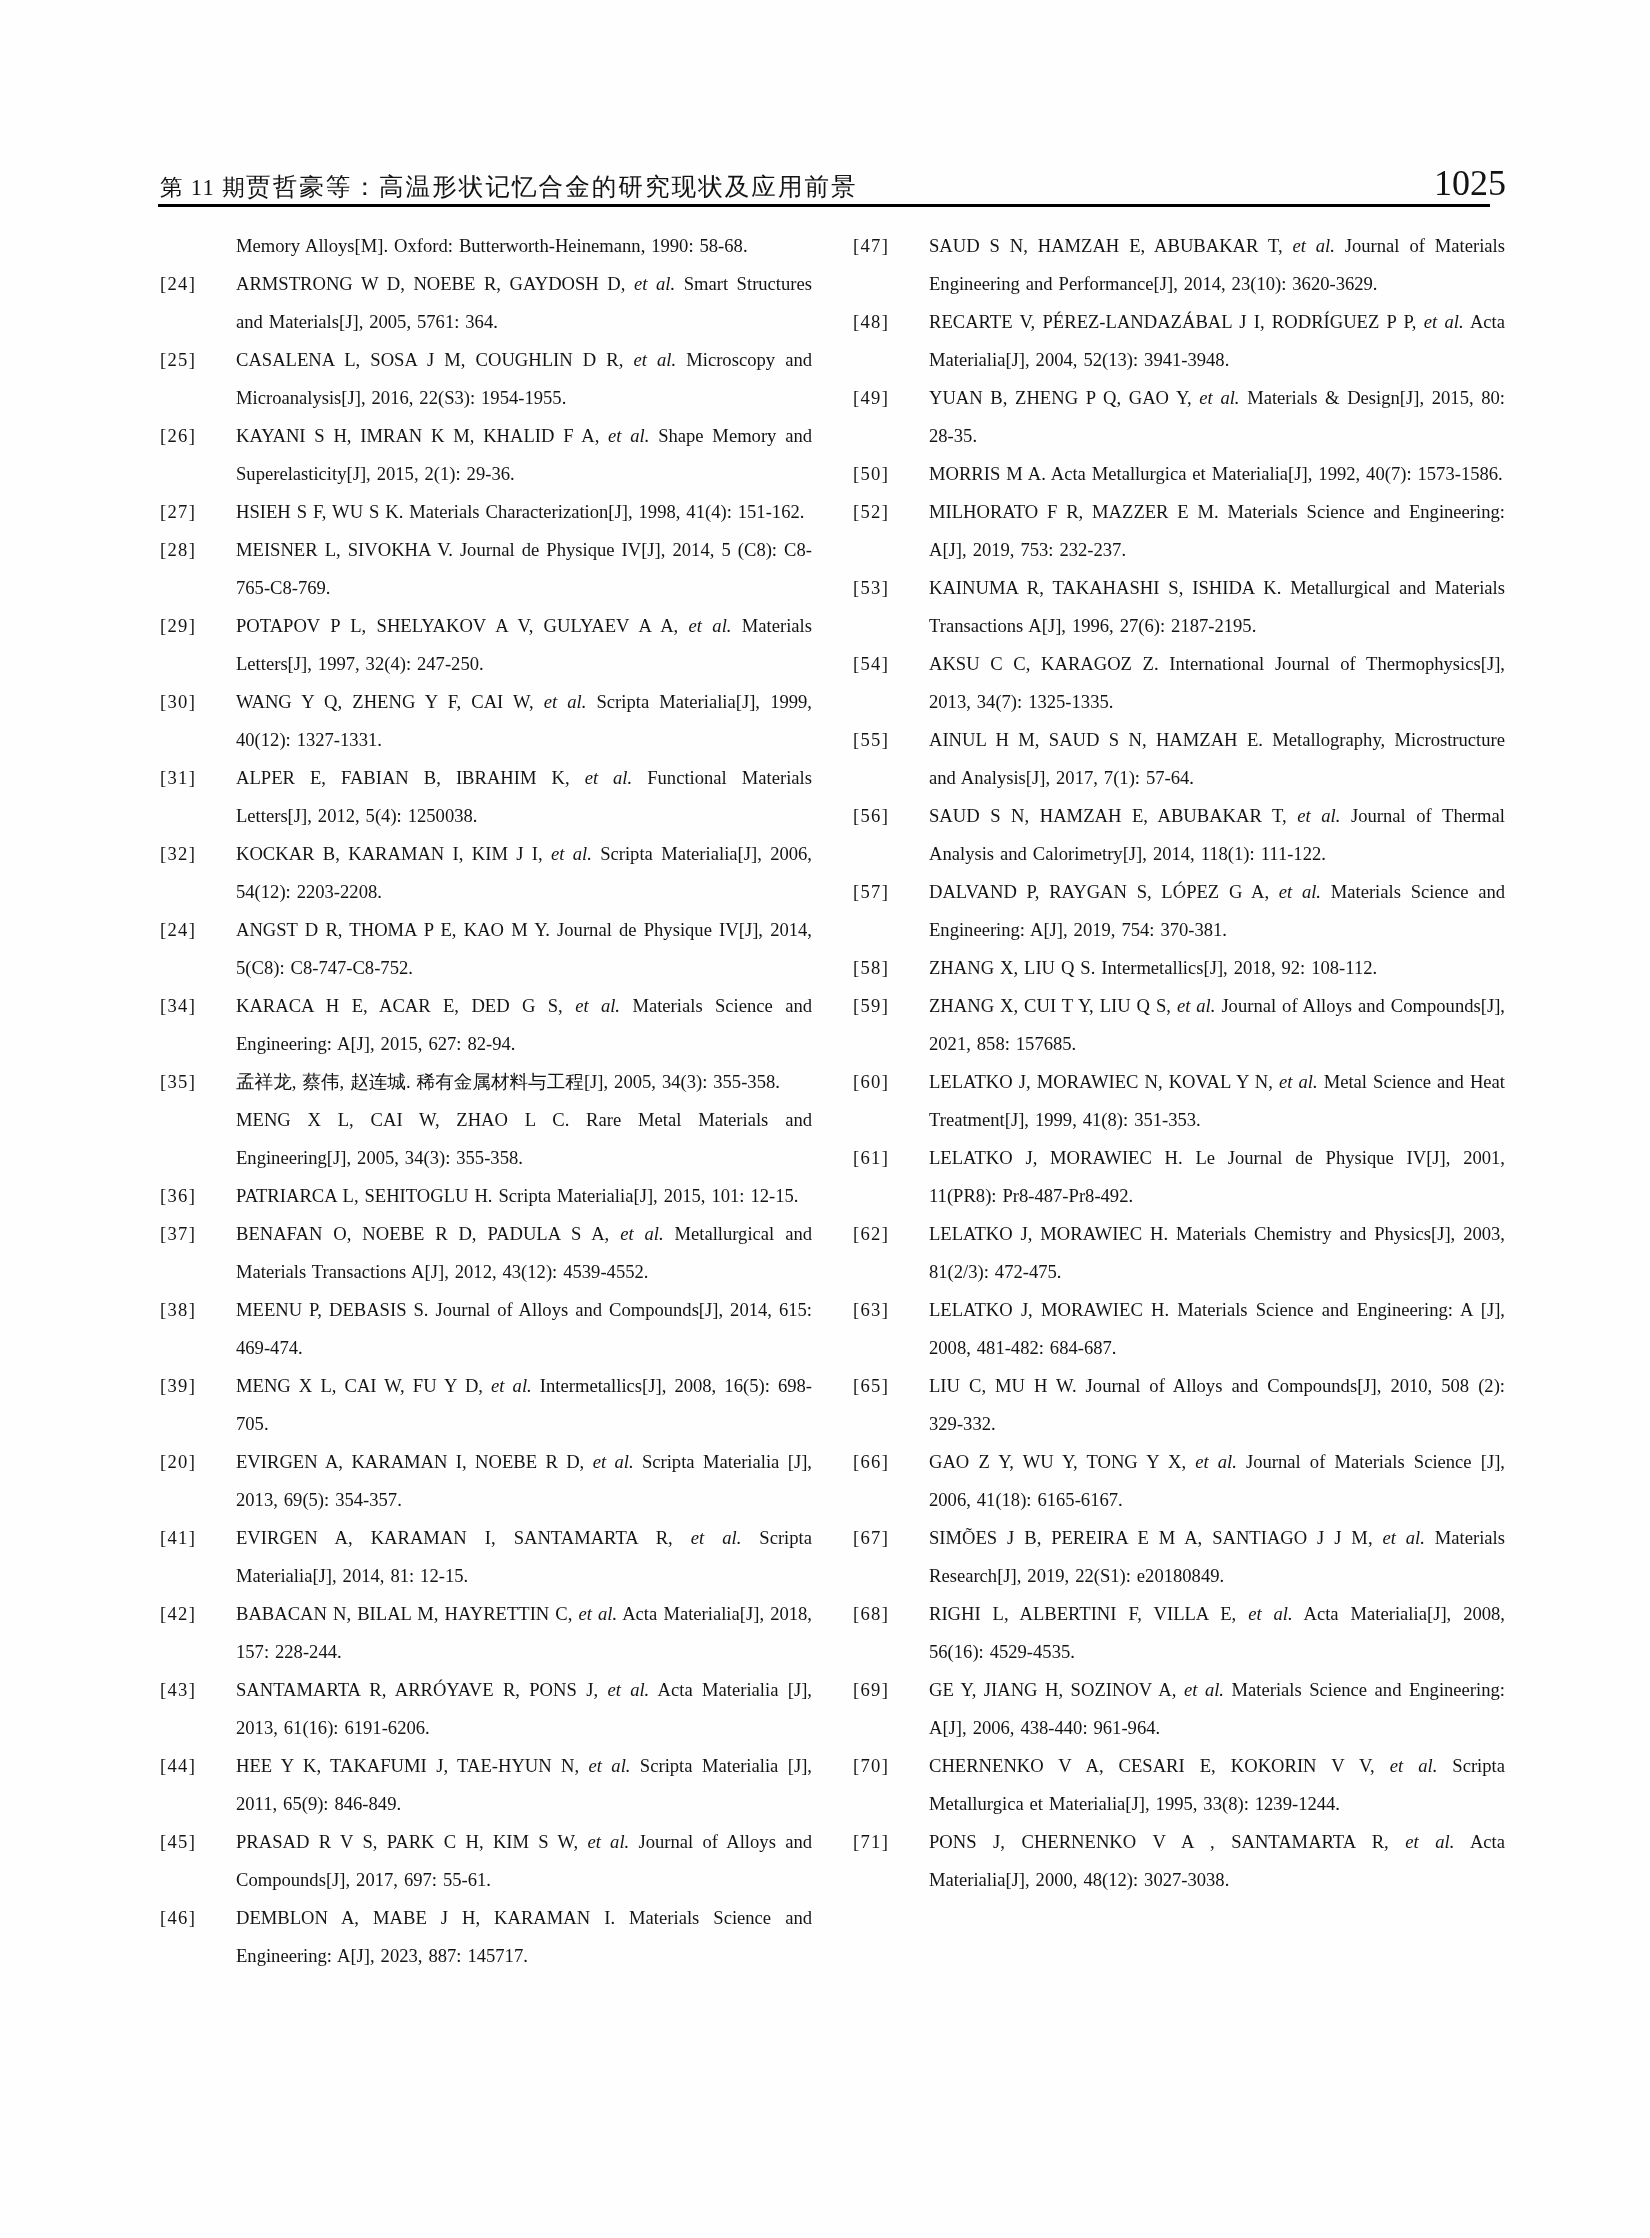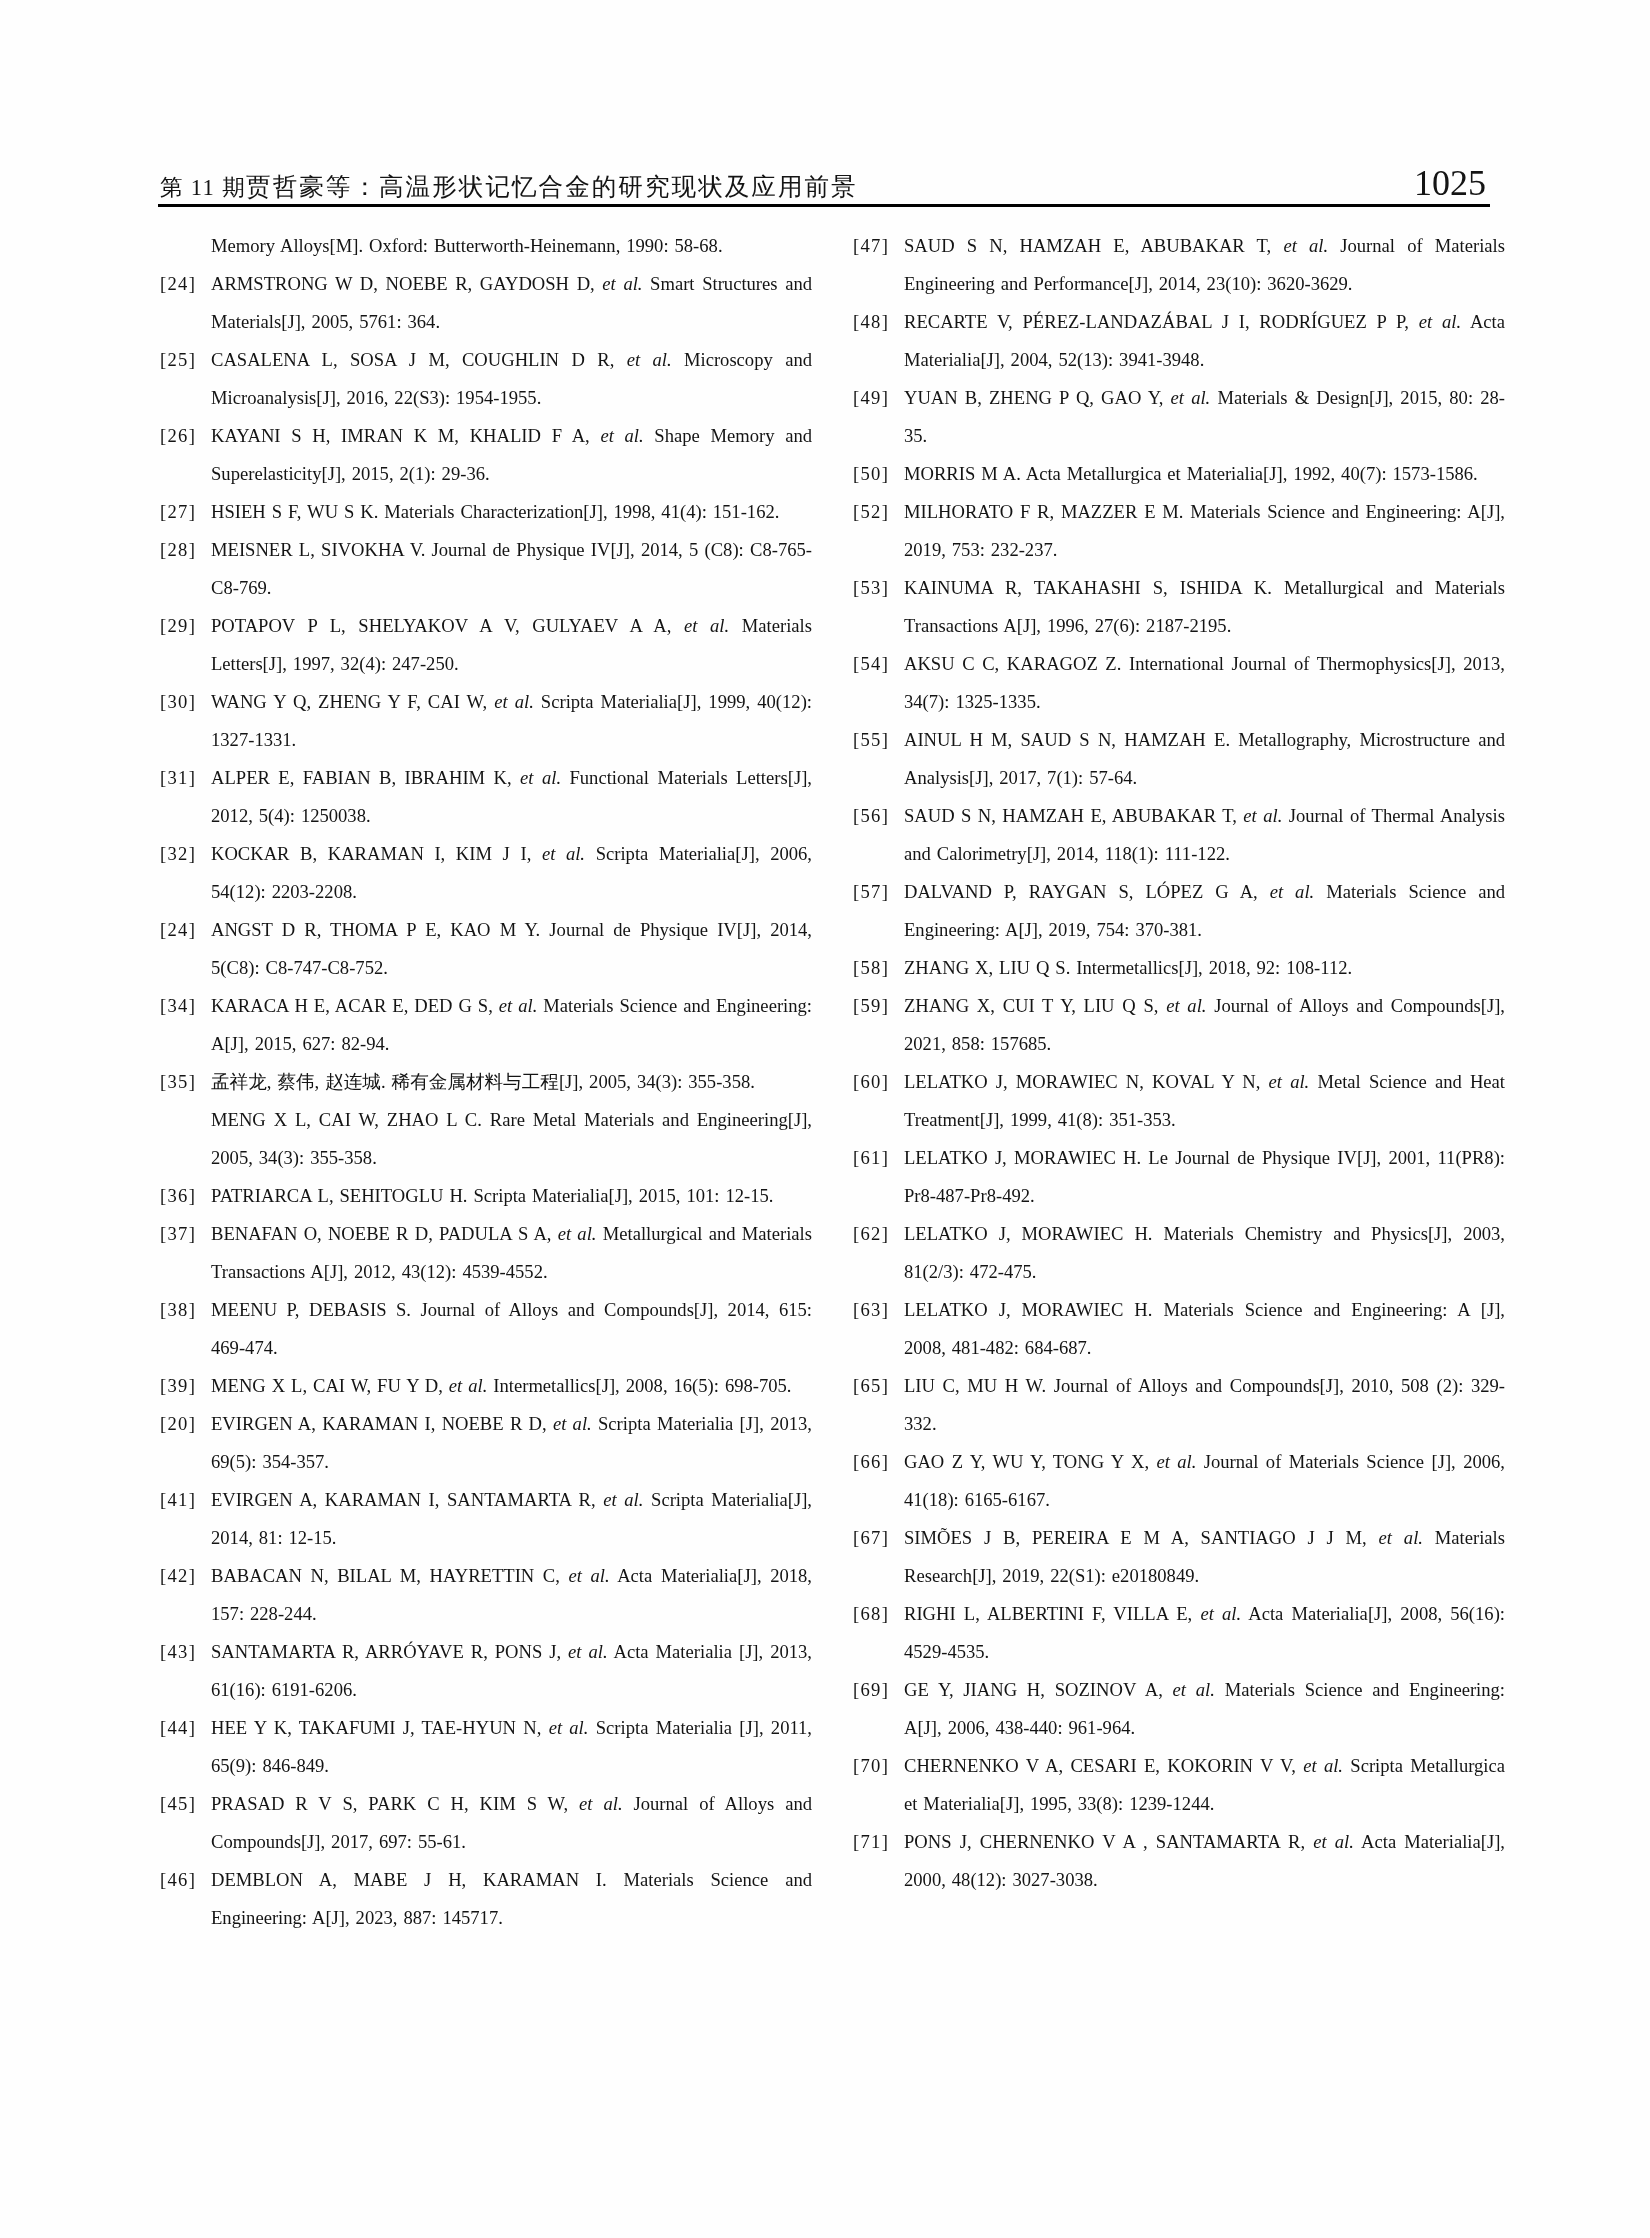--- a/index.html
+++ b/index.html
@@ -13,21 +13,21 @@
     height: 2239px;
     margin: 0 auto;
     background: #fefefe;
     color: #141414;
     font-family: "Liberation Serif", "DejaVu Serif", serif;
     overflow: hidden;
   }
   .header {
     position: absolute;
     left: 160px;
-    right: 164px;
+    right: 144px;
     top: 162px;
     display: flex;
     align-items: baseline;
   }
   .issue {
     font-size: 22.6px;
     white-space: nowrap;
     letter-spacing: 1.3px;
   }
   .running-title {
@@ -68,20 +68,21 @@
     word-spacing: 1.3px;
   }
   .ref .num {
     flex: 0 0 51px;
     letter-spacing: 1.3px;
     white-space: nowrap;
   }
   .ref .body {
     flex: 1;
     text-align: justify;
+    margin-left: 25px;
   }
   .ref .body p {
     margin: 0;
   }
   .ref .body i {
     font-style: italic;
   }
 </style>
 </head>
 <body>

